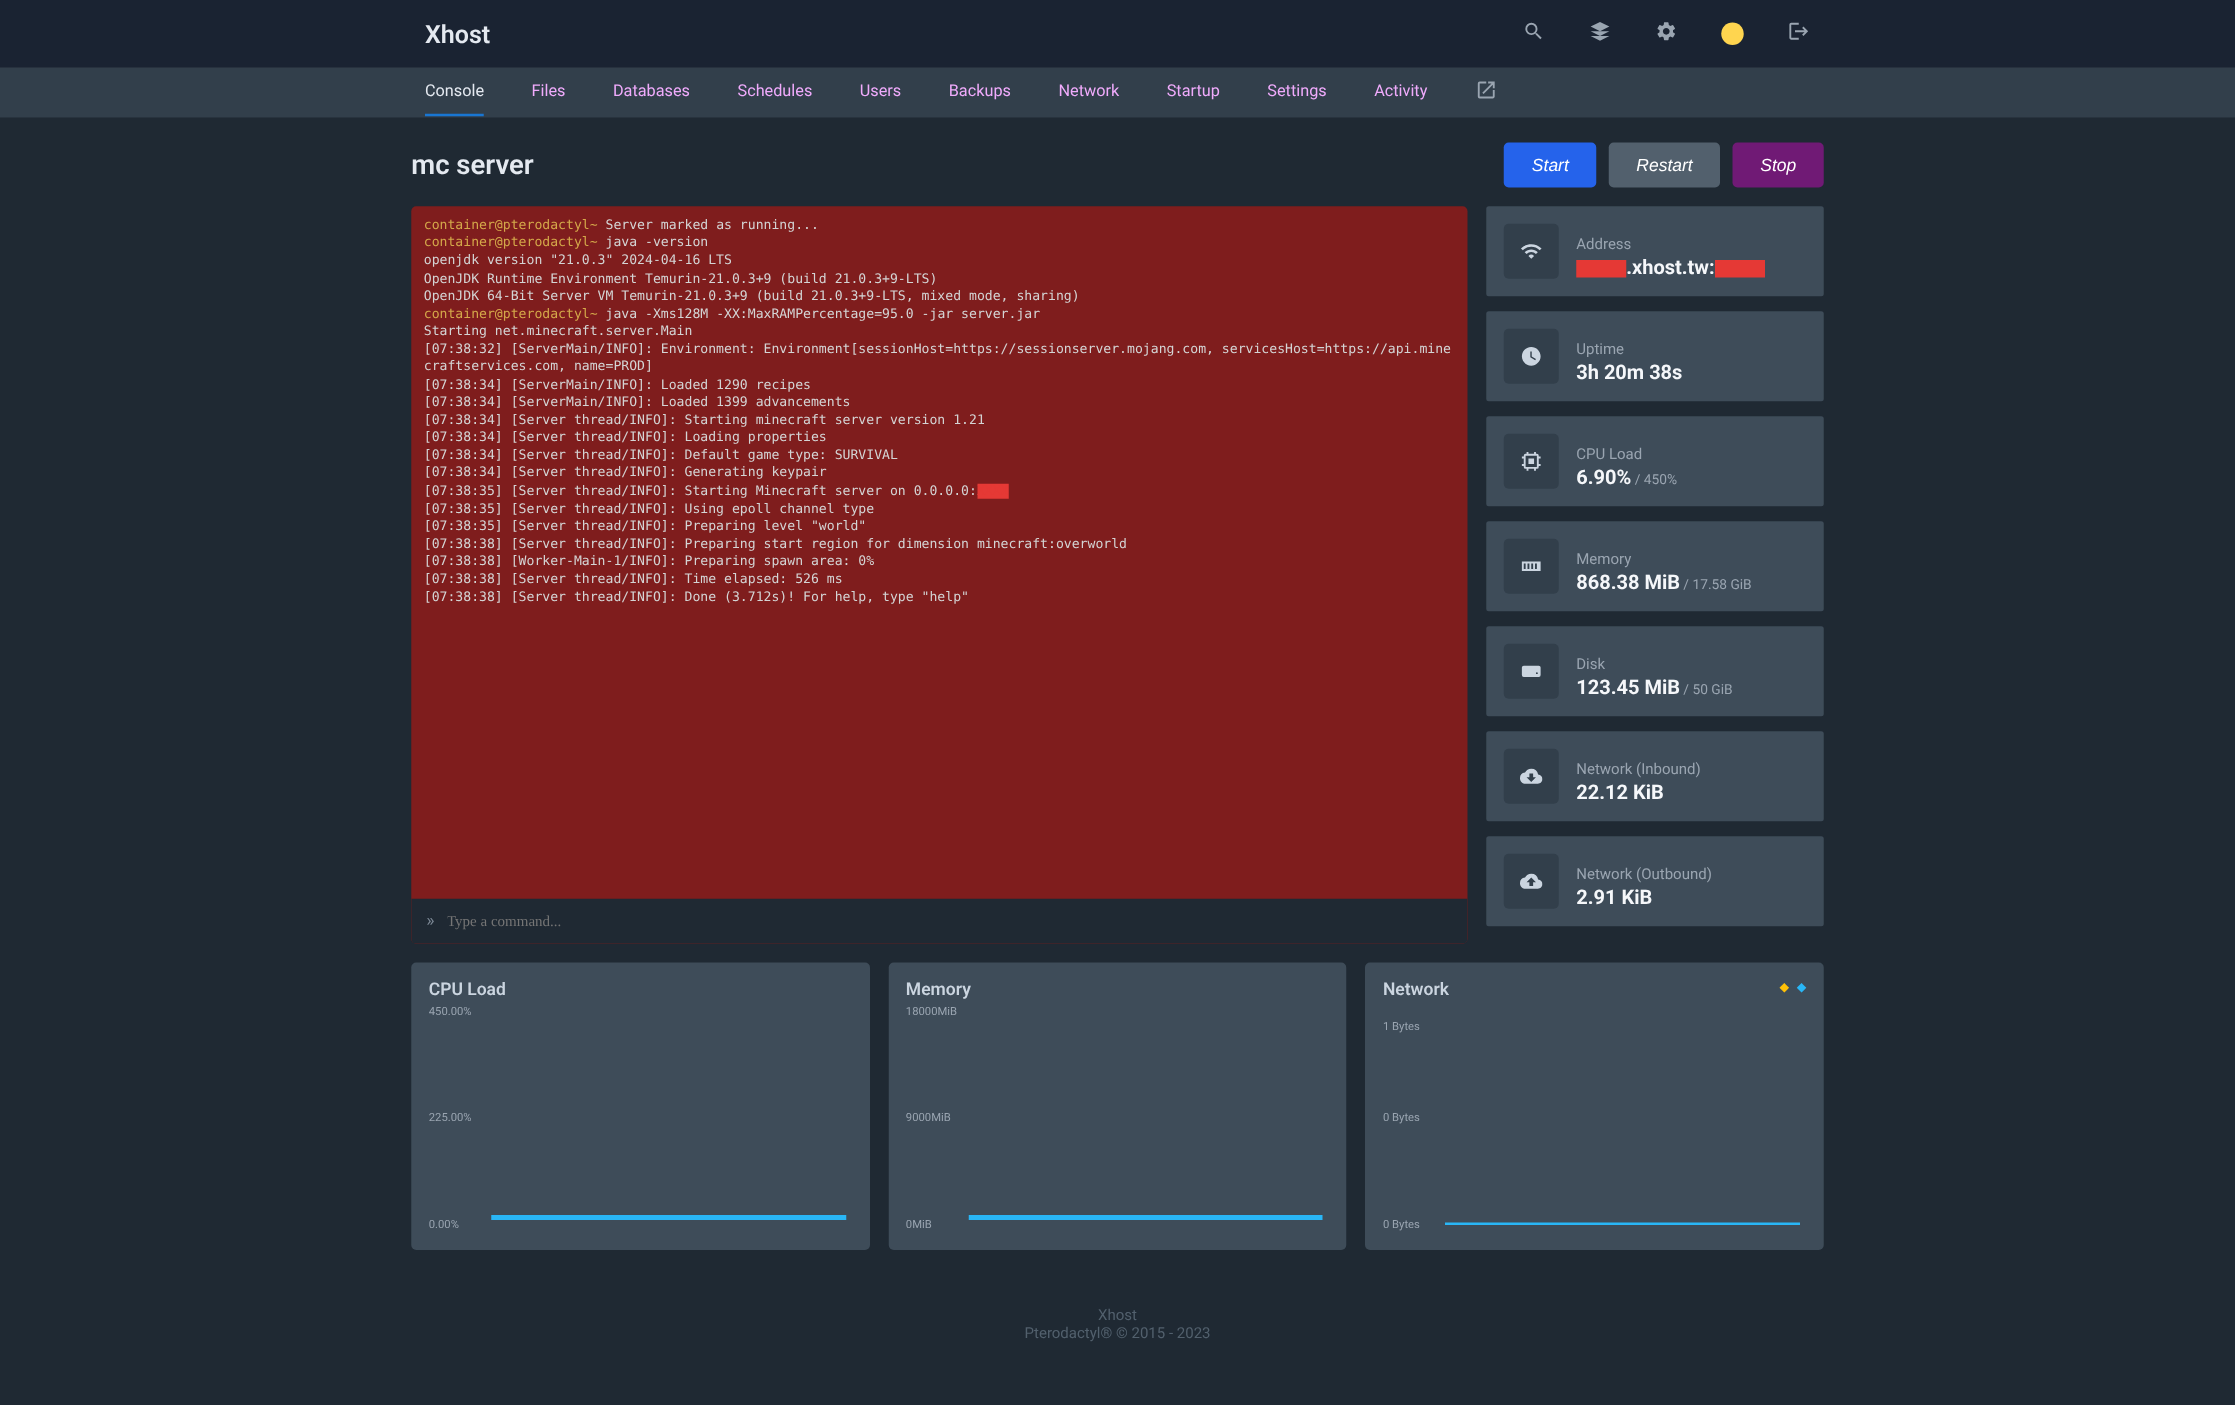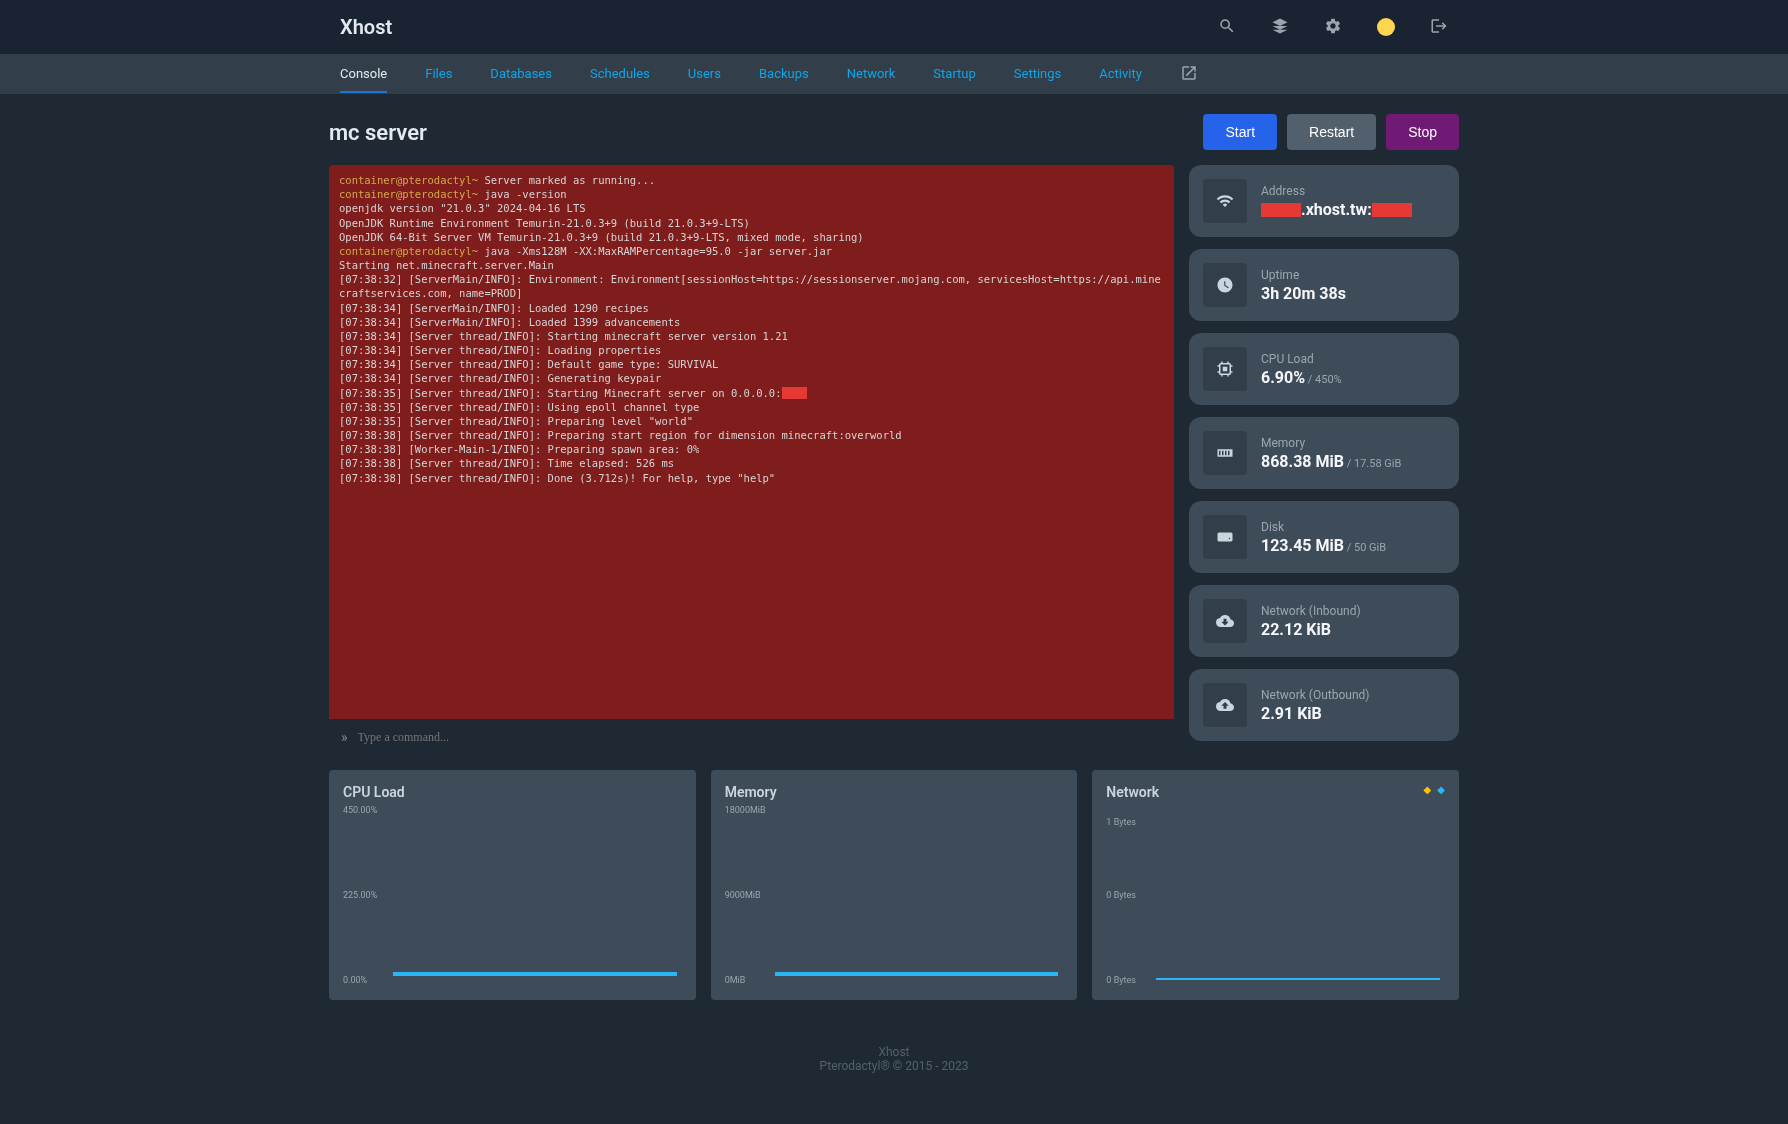--- a/index.html
+++ b/index.html
@@ -34,21 +34,21 @@
 .avatar { width: 18px; height: 18px; background: #ffd54f; border-radius: 50%; }
 .navbar {
   background: #323f4b;
   height: 40px;
   display: flex;
   align-items: center;
   padding-left: 340px;
   gap: 38px;
 }
 .navbar .nav-item {
-  color: #0ea5e9;
+  color: #f0abfc;
   font-size: 13px;
   cursor: pointer;
   padding: 10px 0;
   border-bottom: 2px solid transparent;
 }
 .navbar .nav-item.active {
   color: #e4e9f0;
   border-bottom: 2px solid #1976d2;
 }
 .container {
@@ -64,20 +64,21 @@
 .server-name { font-size: 22px; font-weight: 600; color: #e4e9f0; }
 .btns { margin-left: auto; display: flex; gap: 10px; }
 .btn {
   padding: 10px 22px;
   border: none;
   border-radius: 4px;
   font-size: 14px;
   font-weight: 500;
   cursor: pointer;
   color: #fff;
+  font-style: italic;
 }
 .btn-start { background: #2563eb; }
 .btn-restart { background: #52606d; }
 .btn-stop { background: #701a75; }
 .main-row { display: flex; gap: 15px; }
 .console-col { flex: 1; min-width: 0; }
 .console {
   background: #7f1d1d;
   border-radius: 4px;
   height: 590px;
@@ -111,24 +112,24 @@
   background: transparent;
   border: none;
   color: #9aa5b1;
   font-family: Liberation Serif, serif;
   font-size: 12px;
   outline: none;
 }
 .stats-col { width: 270px; display: flex; flex-direction: column; gap: 12px; }
 .stat-card {
   background: #3e4c59;
-  border-radius: 12px;
+  border-radius: 2px;
   padding: 14px;
   display: flex;
-  align-items: center;
+  align-items: flex-end;
   gap: 14px;
 }
 .stat-icon {
   width: 44px;
   height: 44px;
   background: #323f4b;
   border-radius: 4px;
   display: flex;
   align-items: center;
   justify-content: center;

